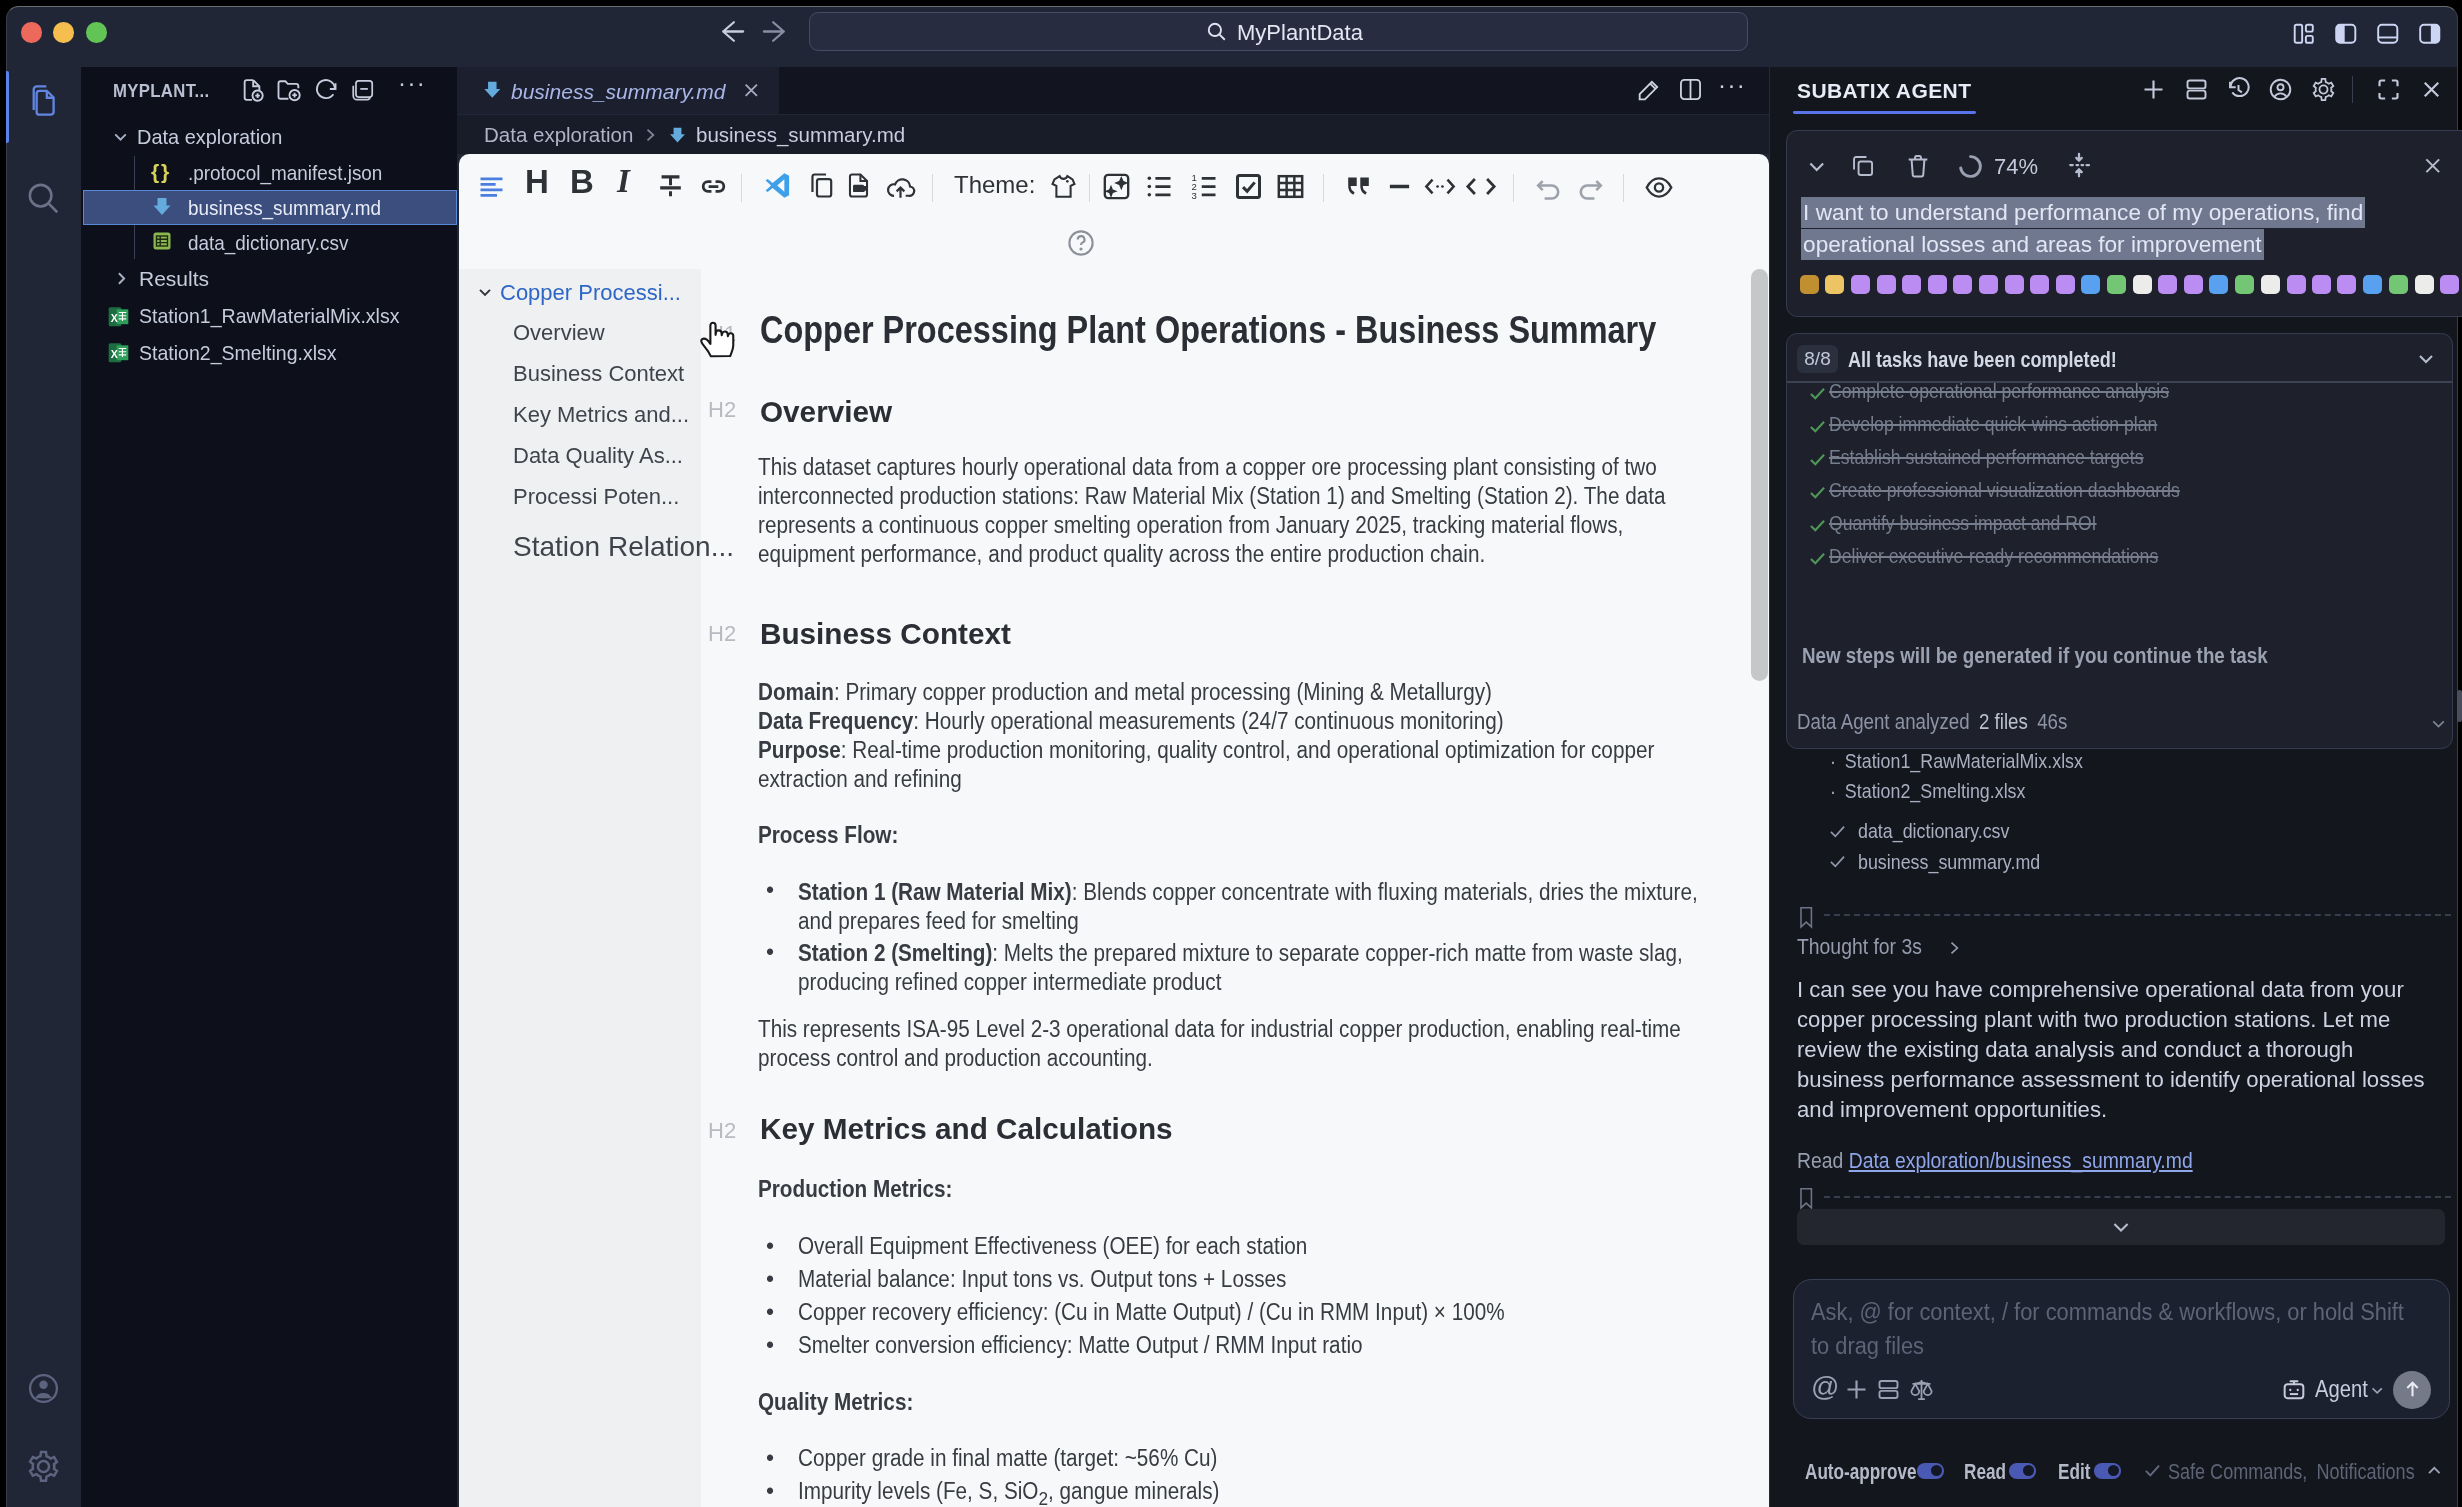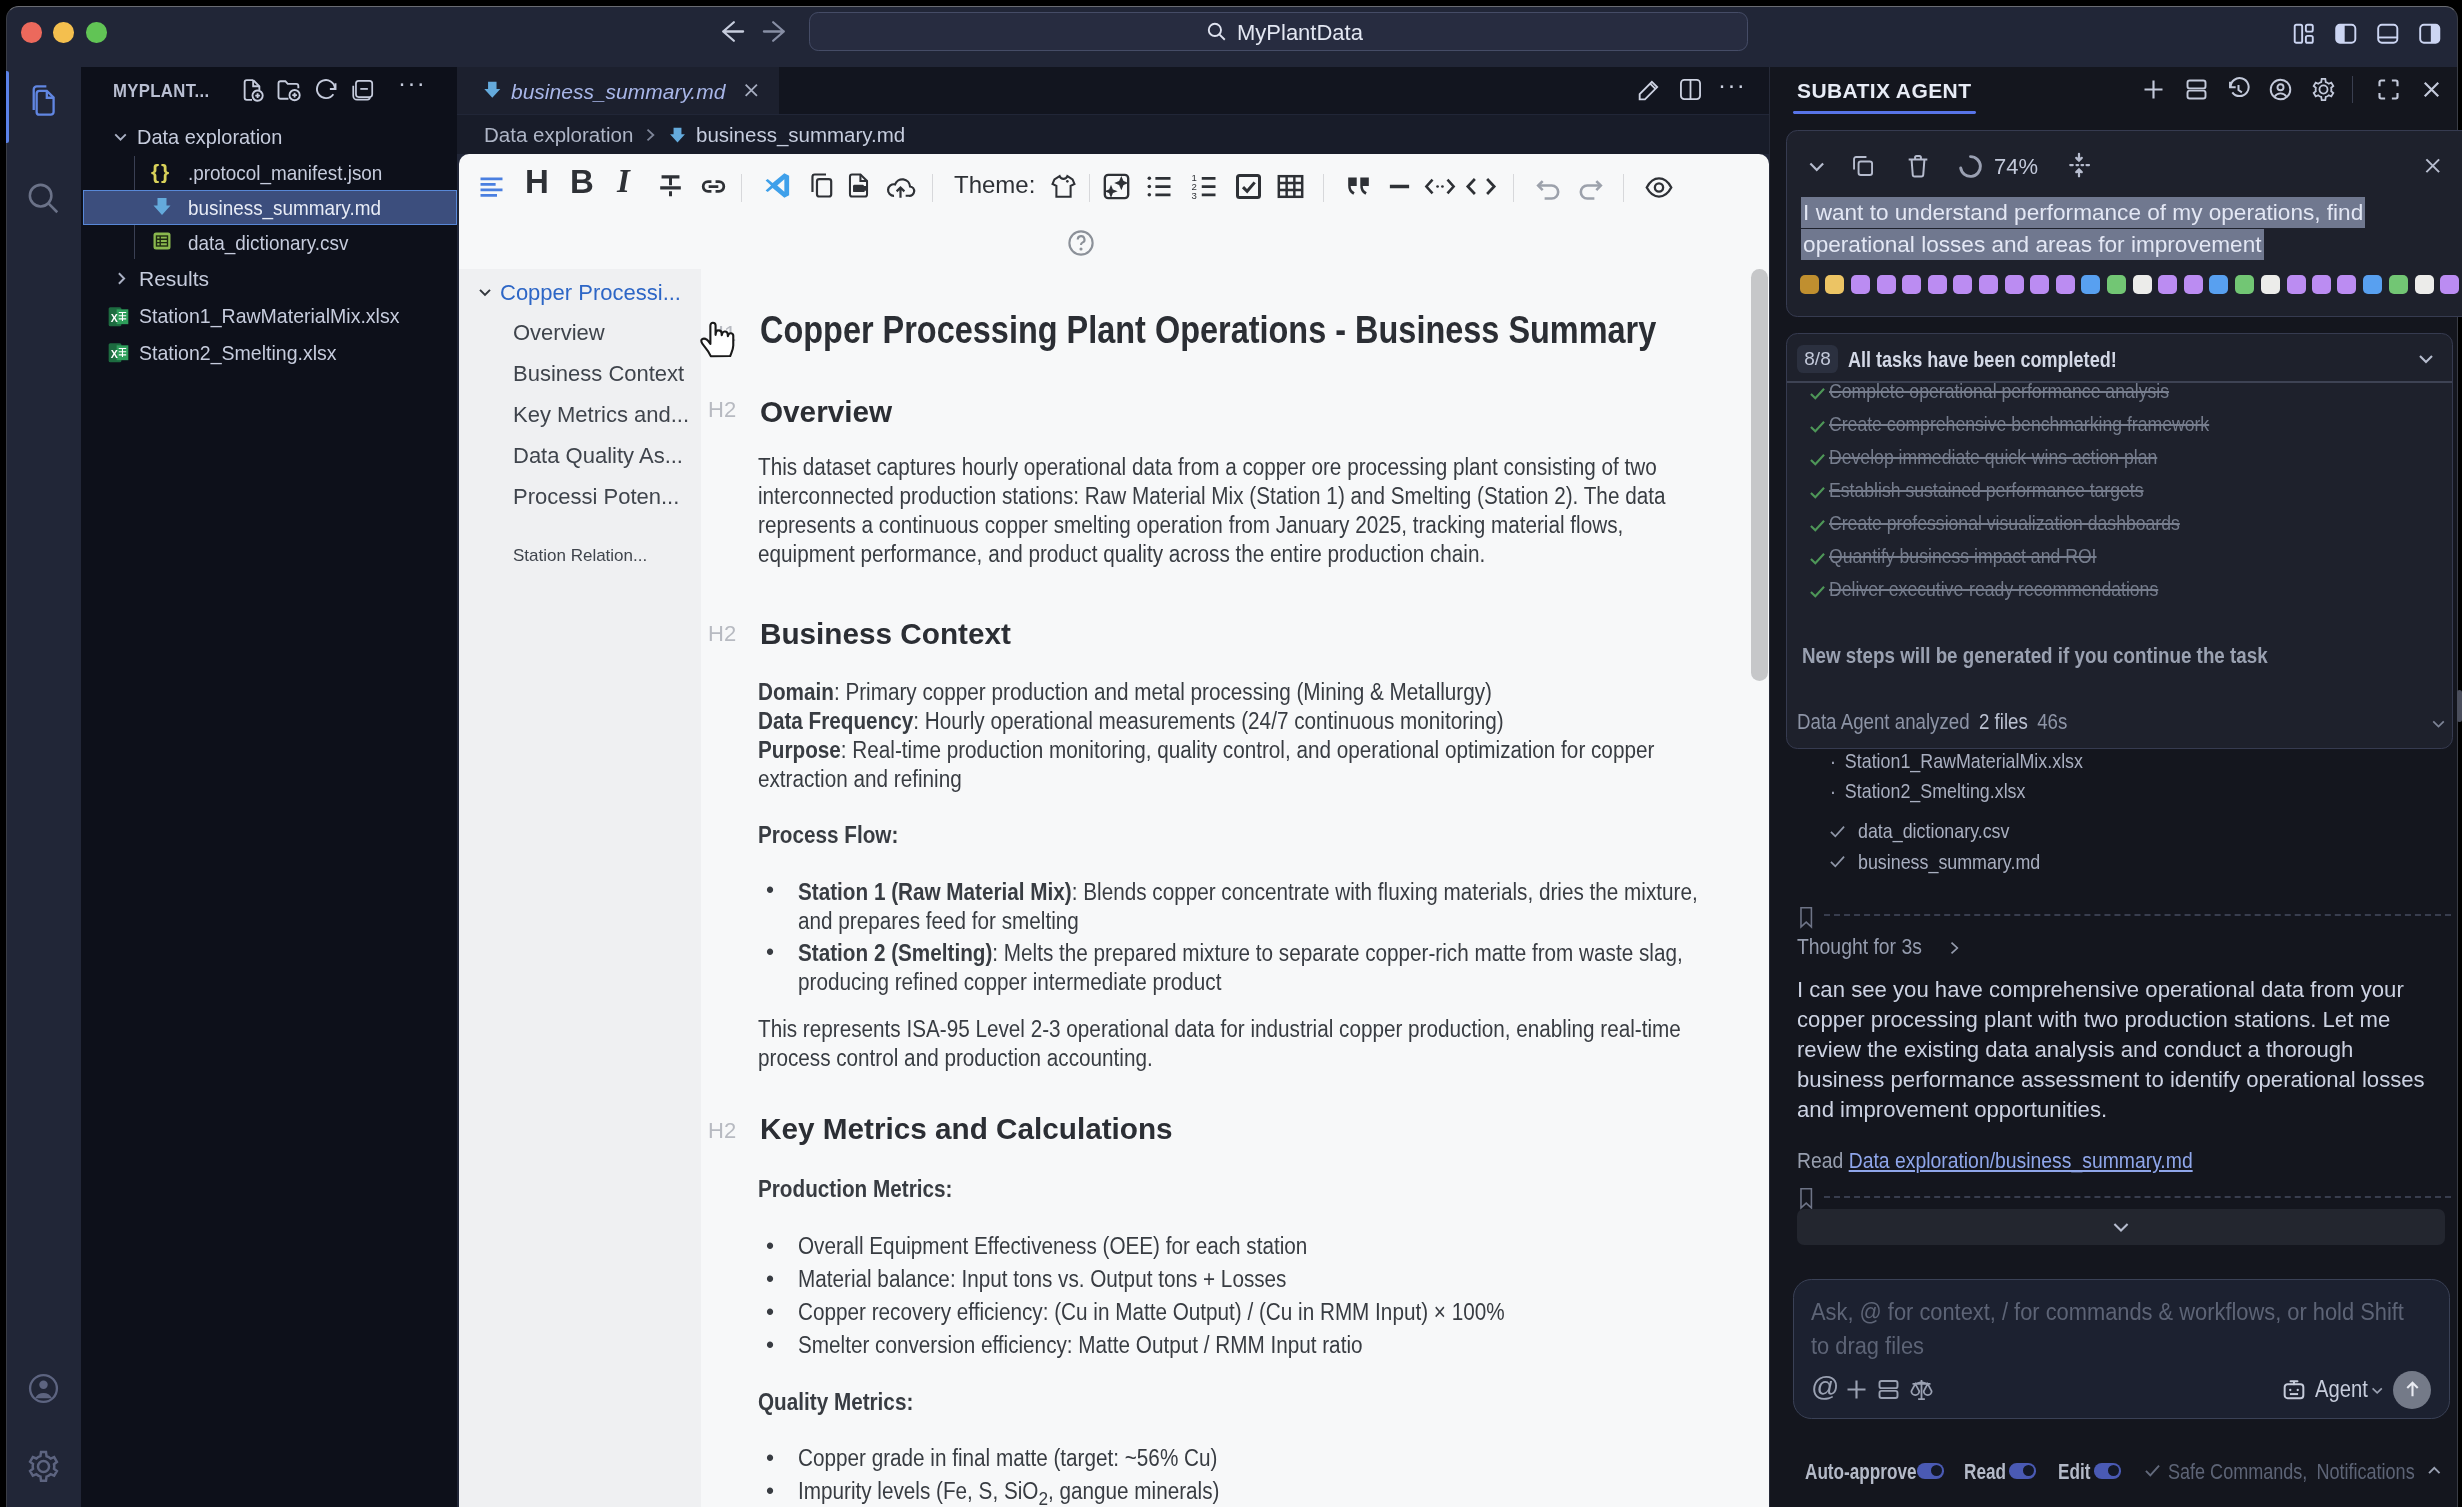--- a/index.html
+++ b/index.html
@@ -273,21 +273,21 @@
   <div class="a" style="left:0;top:115px;width:242px;height:1238px;background:#eff0f2"></div>
   <svg class="a" style="left:15.6px;top:128px" width="20" height="20" viewBox="0 0 24 24" fill="none" stroke="#33373d" stroke-width="2.4">
       <path d="M6 9.5 L12 15.5 L18 9.5"></path>
     </svg>
   <div class="a" style="left:41px;top:126px;font-size:22px;color:#2d66c6">Copper Processi...</div>
   <div class="a" style="top:166px;left:54px;font-size:22px;color:#3f444c;white-space:nowrap">Overview</div>
   <div class="a" style="top:207px;left:54px;font-size:22px;color:#3f444c;white-space:nowrap">Business Context</div>
   <div class="a" style="top:248px;left:54px;font-size:22px;color:#3f444c;white-space:nowrap">Key Metrics and...</div>
   <div class="a" style="top:289px;left:54px;font-size:22px;color:#3f444c;white-space:nowrap">Data Quality As...</div>
   <div class="a" style="top:330px;left:54px;font-size:22px;color:#3f444c;white-space:nowrap">Processi Poten...</div>
-  <div class="a" style="top:392px;left:54px;font-size:17px;color:#3f444c;white-space:nowrap">Station Relation...</div>
+  <div class="a" style="top:377px;left:54px;font-size:28px;color:#3f444c;white-space:nowrap">Station Relation...</div>
 
   <div class="a" style="left:249px;top:167px;width:42px;font-size:22px;color:#b7bac1">H1</div>
   <div class="a" style="left:249px;top:243px;width:42px;font-size:22px;color:#b7bac1">H2</div>
   <div class="a" style="left:249px;top:467px;width:42px;font-size:22px;color:#b7bac1">H2</div>
   <div class="a" style="left:249px;top:964px;width:42px;font-size:22px;color:#b7bac1">H2</div>
 
   <div class="a sq" id="h1" style="left:301px;top:155px;font-size:38px;font-weight:700;color:#2b2e34;white-space:nowrap;transform:scaleX(.854)">Copper Processing Plant Operations - Business Summary</div>
   <div class="a sq" id="h2a" style="left:301px;top:241px;font-size:30px;font-weight:700;color:#2b2e34;white-space:nowrap;transform:scaleX(.99)">Overview</div>
   <div class="a sq" id="p1" style="left:299px;top:299px;font-size:23px;line-height:29px;color:#383c42;white-space:nowrap;transform:scaleX(.90)">This dataset captures hourly operational data from a copper ore processing plant consisting of two<br>interconnected production stations: Raw Material Mix (Station 1) and Smelting (Station 2). The data<br>represents a continuous copper smelting operation from January 2025, tracking material flows,<br>equipment performance, and product quality across the entire production chain.</div>
   <div class="a sq" id="h2b" style="left:301px;top:463px;font-size:30px;font-weight:700;color:#2b2e34;white-space:nowrap;transform:scaleX(.99)">Business Context</div>
@@ -400,26 +400,20 @@
     </svg>
   <div class="a" style="left:0;top:47px;width:667px;height:2.1px;background:#3e4354"></div>
 </div>
 
 <div class="a" style="left:1801px;top:377px;width:637px">
   <div style="height:33px;position:relative">
       <svg style="position:absolute;left:5.7px;top:5.7px" width="21" height="21" viewBox="0 0 24 24" fill="none" stroke="#4e9758" stroke-width="2.4">
         <path d="M4.5 12.5 L9.5 17.5 L19.5 6.5"></path>
       </svg>
       <span style="position:absolute;left:28px;top:2.1px;font-size:20.5px;color:#767d8d;text-decoration:line-through;transform:scaleX(.86);transform-origin:0 0">Complete operational performance analysis</span>
-    </div>
-  <div style="height:33px;position:relative">
-      <svg style="position:absolute;left:5.7px;top:5.7px" width="21" height="21" viewBox="0 0 24 24" fill="none" stroke="#4e9758" stroke-width="2.4">
-        <path d="M4.5 12.5 L9.5 17.5 L19.5 6.5"></path>
-      </svg>
-      <span style="position:absolute;left:28px;top:2.1px;font-size:20.5px;color:#767d8d;text-decoration:line-through;transform:scaleX(.86);transform-origin:0 0">Create comprehensive benchmarking framework</span>
     </div>
   <div style="height:33px;position:relative">
       <svg style="position:absolute;left:5.7px;top:5.7px" width="21" height="21" viewBox="0 0 24 24" fill="none" stroke="#4e9758" stroke-width="2.4">
         <path d="M4.5 12.5 L9.5 17.5 L19.5 6.5"></path>
       </svg>
       <span style="position:absolute;left:28px;top:2.1px;font-size:20.5px;color:#767d8d;text-decoration:line-through;transform:scaleX(.86);transform-origin:0 0">Develop immediate quick-wins action plan</span>
     </div>
   <div style="height:33px;position:relative">
       <svg style="position:absolute;left:5.7px;top:5.7px" width="21" height="21" viewBox="0 0 24 24" fill="none" stroke="#4e9758" stroke-width="2.4">
         <path d="M4.5 12.5 L9.5 17.5 L19.5 6.5"></path>

